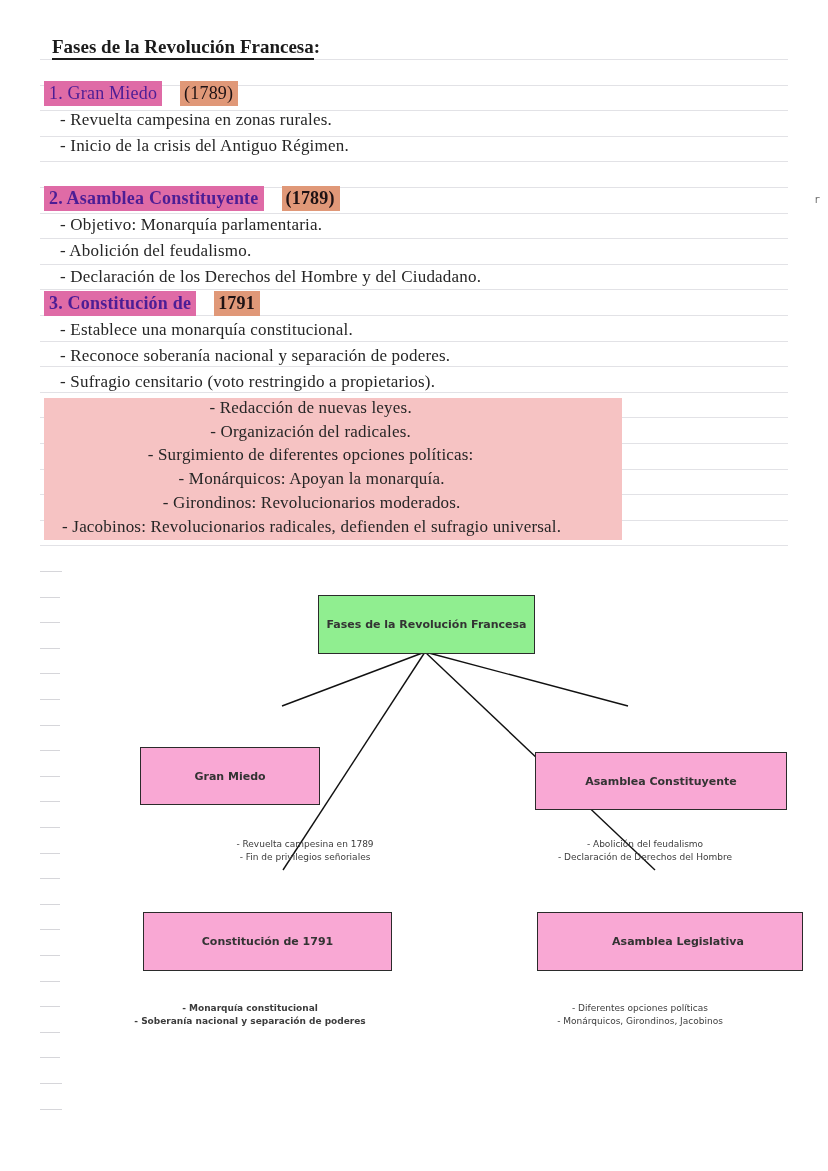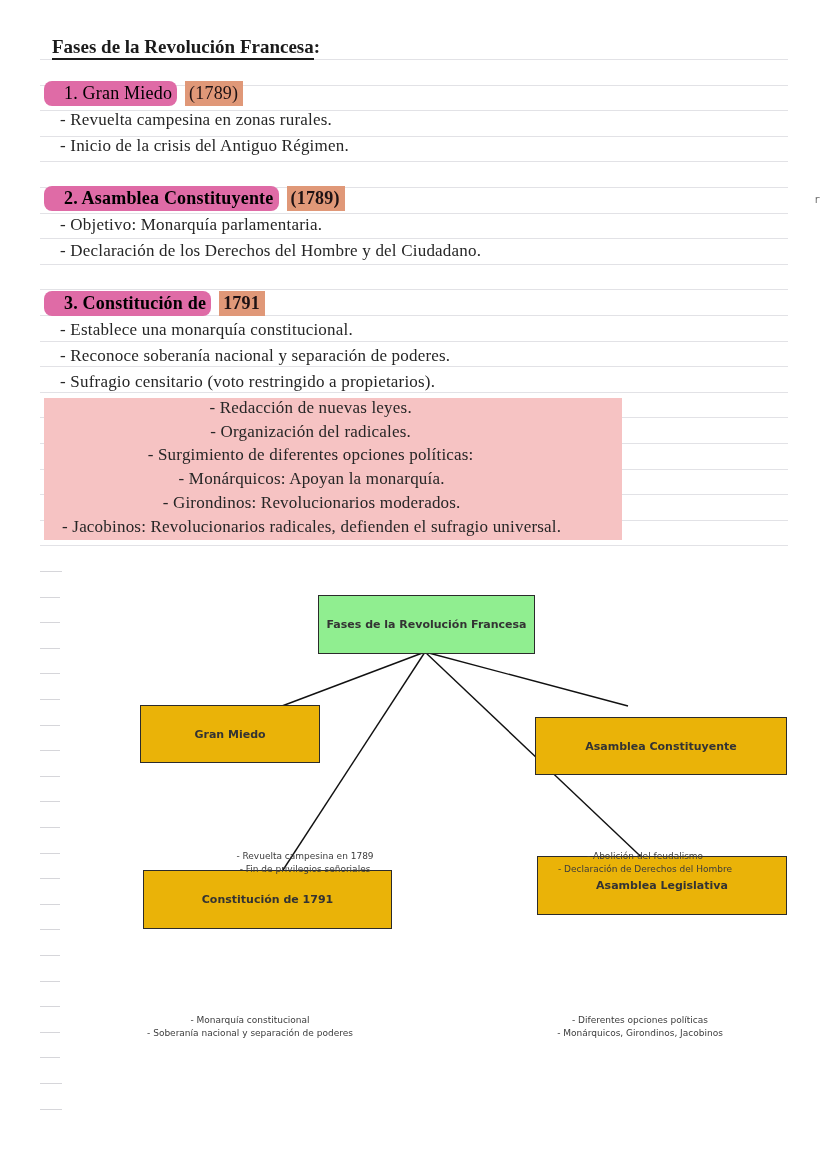--- a/index.html
+++ b/index.html
@@ -19,51 +19,51 @@
     z-index:0;
   }
   .content{position:relative;z-index:1;}
   .page-title{
     position:absolute;left:44px;top:36px;font-size:19px;font-weight:bold;color:#1b1b1b;margin-left:8px;
   }
   .page-title .u{border-bottom:2px solid #1b1b1b;padding-bottom:1px;}
   .sec{position:absolute;left:44px;font-size:17px;line-height:26px;letter-spacing:0.2px;}
   .sec .head{font-size:18px;line-height:25px;margin-bottom:1px;white-space:nowrap;}
   .head.bold{font-weight:bold;}
-  .hl-pink{background:#df6ba6;padding:2px 5px 3px 20px;color:#000000;border-radius:8px;}
-  .hl-salmon{background:#e09878;padding:2px 5px 3px 4px;color:#1e1214;margin-left:8px;}
+  .hl-pink{background:#df6ba6;padding:2px 5px 3px 5px;color:#4c1d95;}
+  .hl-salmon{background:#e09878;padding:2px 5px 3px 4px;color:#1e1214;margin-left:18px;}
   .b1{padding-left:16px;white-space:nowrap;}
   .b2{padding-left:18px;white-space:nowrap;}
   .block-wrap{position:relative;line-height:23.7px;text-align:center;}
   .block-bg{
     position:absolute;left:0;top:2px;width:578px;height:142px;
     background:#f6c3c3;z-index:0;
   }
   .block-wrap .line{position:relative;z-index:1;}
   
   .diagram{position:absolute;left:60px;top:575px;width:750px;height:490px;background:#ffffff;z-index:1;}
   .diagram svg{position:absolute;left:0;top:0;}
   .node{
     position:absolute;border:1px solid #2b2b2b;display:flex;align-items:center;justify-content:center;
     font-family:"DejaVu Sans", sans-serif;font-weight:bold;font-size:11px;color:#333;
     white-space:nowrap;overflow:visible;
   }
   .node-root{background:#90ee90;left:258px;top:20px;width:215px;height:57px;}
-  .node-leaf{background:#eab308;}
+  .node-leaf{background:#f9a8d4;margin-top:42px;}
   .n-gm{left:80px;top:130px;width:178px;height:56px;}
-  .n-ac{left:475px;top:142px;width:250px;height:56px;}
+  .n-ac{left:475px;top:135px;width:250px;height:56px;}
   .n-co{left:83px;top:295px;width:247px;height:57px;}
-  .n-al{left:477px;top:281px;width:248px;height:57px;}
+  .n-al{left:477px;top:295px;width:248px;height:57px;padding-left:16px;}
   .ann{
     position:absolute;width:280px;text-align:center;
-    font-family:"DejaVu Sans", sans-serif;font-size:9px;line-height:12.5px;color:#3c3c3c;margin-top:12px;
+    font-family:"DejaVu Sans", sans-serif;font-size:9px;line-height:12.5px;color:#3c3c3c;
   }
   .ann-gm{left:105px;top:263px;}
   .ann-ac{left:445px;top:263px;}
-  .ann-co{left:50px;top:427px;}
+  .ann-co{left:50px;top:427px;font-weight:bold;}
   .ann-al{left:440px;top:427px;}
   .stray-mark{
     position:absolute;left:814px;top:194px;font-family:"DejaVu Sans Mono", monospace;
     font-size:10px;color:#6a6a6a;z-index:1;
   }
 </style>
 </head>
 <body>
 
 <div class="rules"></div>
@@ -81,20 +81,21 @@
     </div>
     <div class="b1">- Revuelta campesina en zonas rurales.</div>
     <div class="b1">- Inicio de la crisis del Antiguo Régimen.</div>
   </div>
 
   <div class="sec" style="top:186px;">
     <div class="head bold">
       <span class="hl-pink">2. Asamblea Constituyente</span><span class="hl-salmon">(1789)</span>
     </div>
     <div class="b1">- Objetivo: Monarquía parlamentaria.</div>
+    <div class="b1">- Abolición del feudalismo.</div>
     <div class="b1">- Declaración de los Derechos del Hombre y del Ciudadano.</div>
   </div>
 
   <div class="sec" style="top:291px;">
     <div class="head bold">
       <span class="hl-pink">3. Constitución de</span><span class="hl-salmon">1791</span>
     </div>
     <div class="b1">- Establece una monarquía constitucional.</div>
     <div class="b1">- Reconoce soberanía nacional y separación de poderes.</div>
     <div class="b1">- Sufragio censitario (voto restringido a propietarios).</div>

